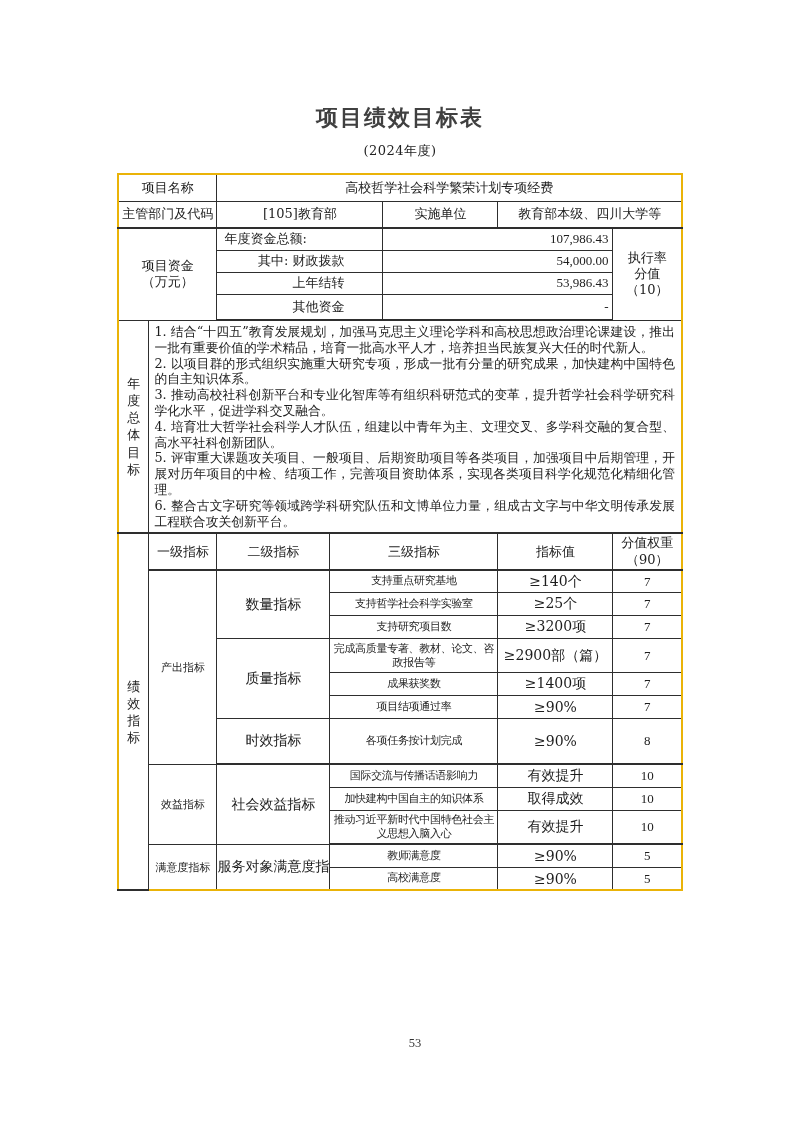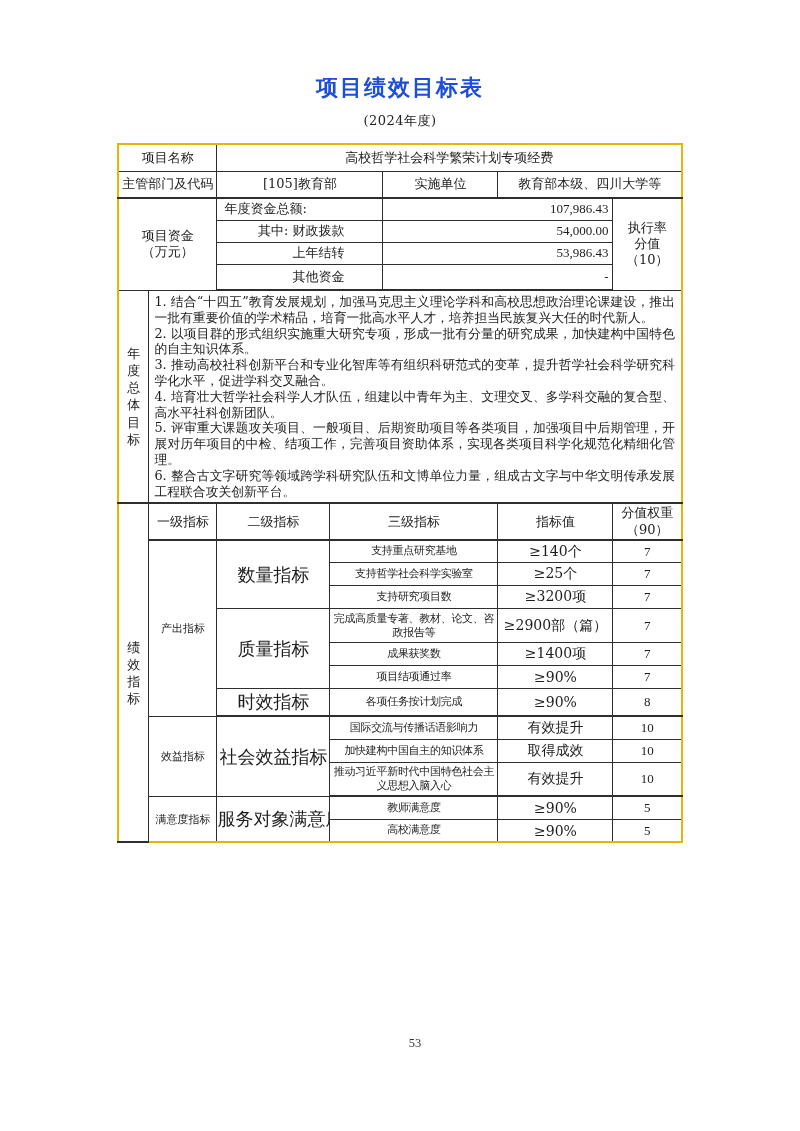--- a/index.html
+++ b/index.html
@@ -3,23 +3,23 @@
 <meta charset="utf-8">
 <style>
   html,body{margin:0;padding:0;background:#ffffff;}
   body{
     width:800px;height:1131px;position:relative;
     font-family:"DejaVu Serif","Liberation Serif",serif;
     color:#1d1d1d;
     -webkit-font-smoothing:antialiased;
   }
   .doc-title{
-    padding-top:73px;text-align:center;
+    padding-top:103px;text-align:center;
     font-family:"Liberation Sans","DejaVu Sans",sans-serif;
-    font-size:22px;font-weight:bold;letter-spacing:2px;color:#1d4ed8;
+    font-size:22px;font-weight:bold;letter-spacing:2px;color:#404040;
   }
   .doc-year{
     margin-top:9px;text-align:center;font-size:13px;color:#222;letter-spacing:0.5px;
   }
   table.main{
     width:564px;margin:13px auto 0;border-collapse:collapse;table-layout:fixed;
     border:2px solid #eab308;
   }
   td{
     border:1px solid #2e2e2e;font-size:13px;text-align:center;vertical-align:middle;
@@ -35,21 +35,21 @@
   .vtext{display:inline-block;width:14px;word-break:break-all;line-height:1.32;font-size:13px;}
   
   td.goals{
     text-align:left;vertical-align:middle;padding:3px 6px 3px 5px;
   }
   td.goals .goal-item{
     font-size:12.8px;line-height:15.8px;text-align:justify;text-justify:inter-ideograph;
   }
   
   td.l3name{text-align:center;padding:1px 3px;font-size:11px;letter-spacing:-0.3px;line-height:1.3;margin-left:8px;}
-  td.l2cell{font-size:18px;padding:1px 0;white-space:nowrap;}
+  td.l2cell{font-size:14px;padding:13px 0;white-space:nowrap;}
   td.l1cell{font-size:11px;}
   td.score{font-family:"Liberation Serif","DejaVu Serif",serif;}
   td.ivalue{font-size:14px;margin-top:11px;}
   .pagenum{
     position:absolute;top:1036px;left:15px;width:100%;text-align:center;
     font-size:12.5px;color:#333;font-family:"Liberation Serif","DejaVu Serif",serif;
   }
 </style>
 </head>
 <body>

